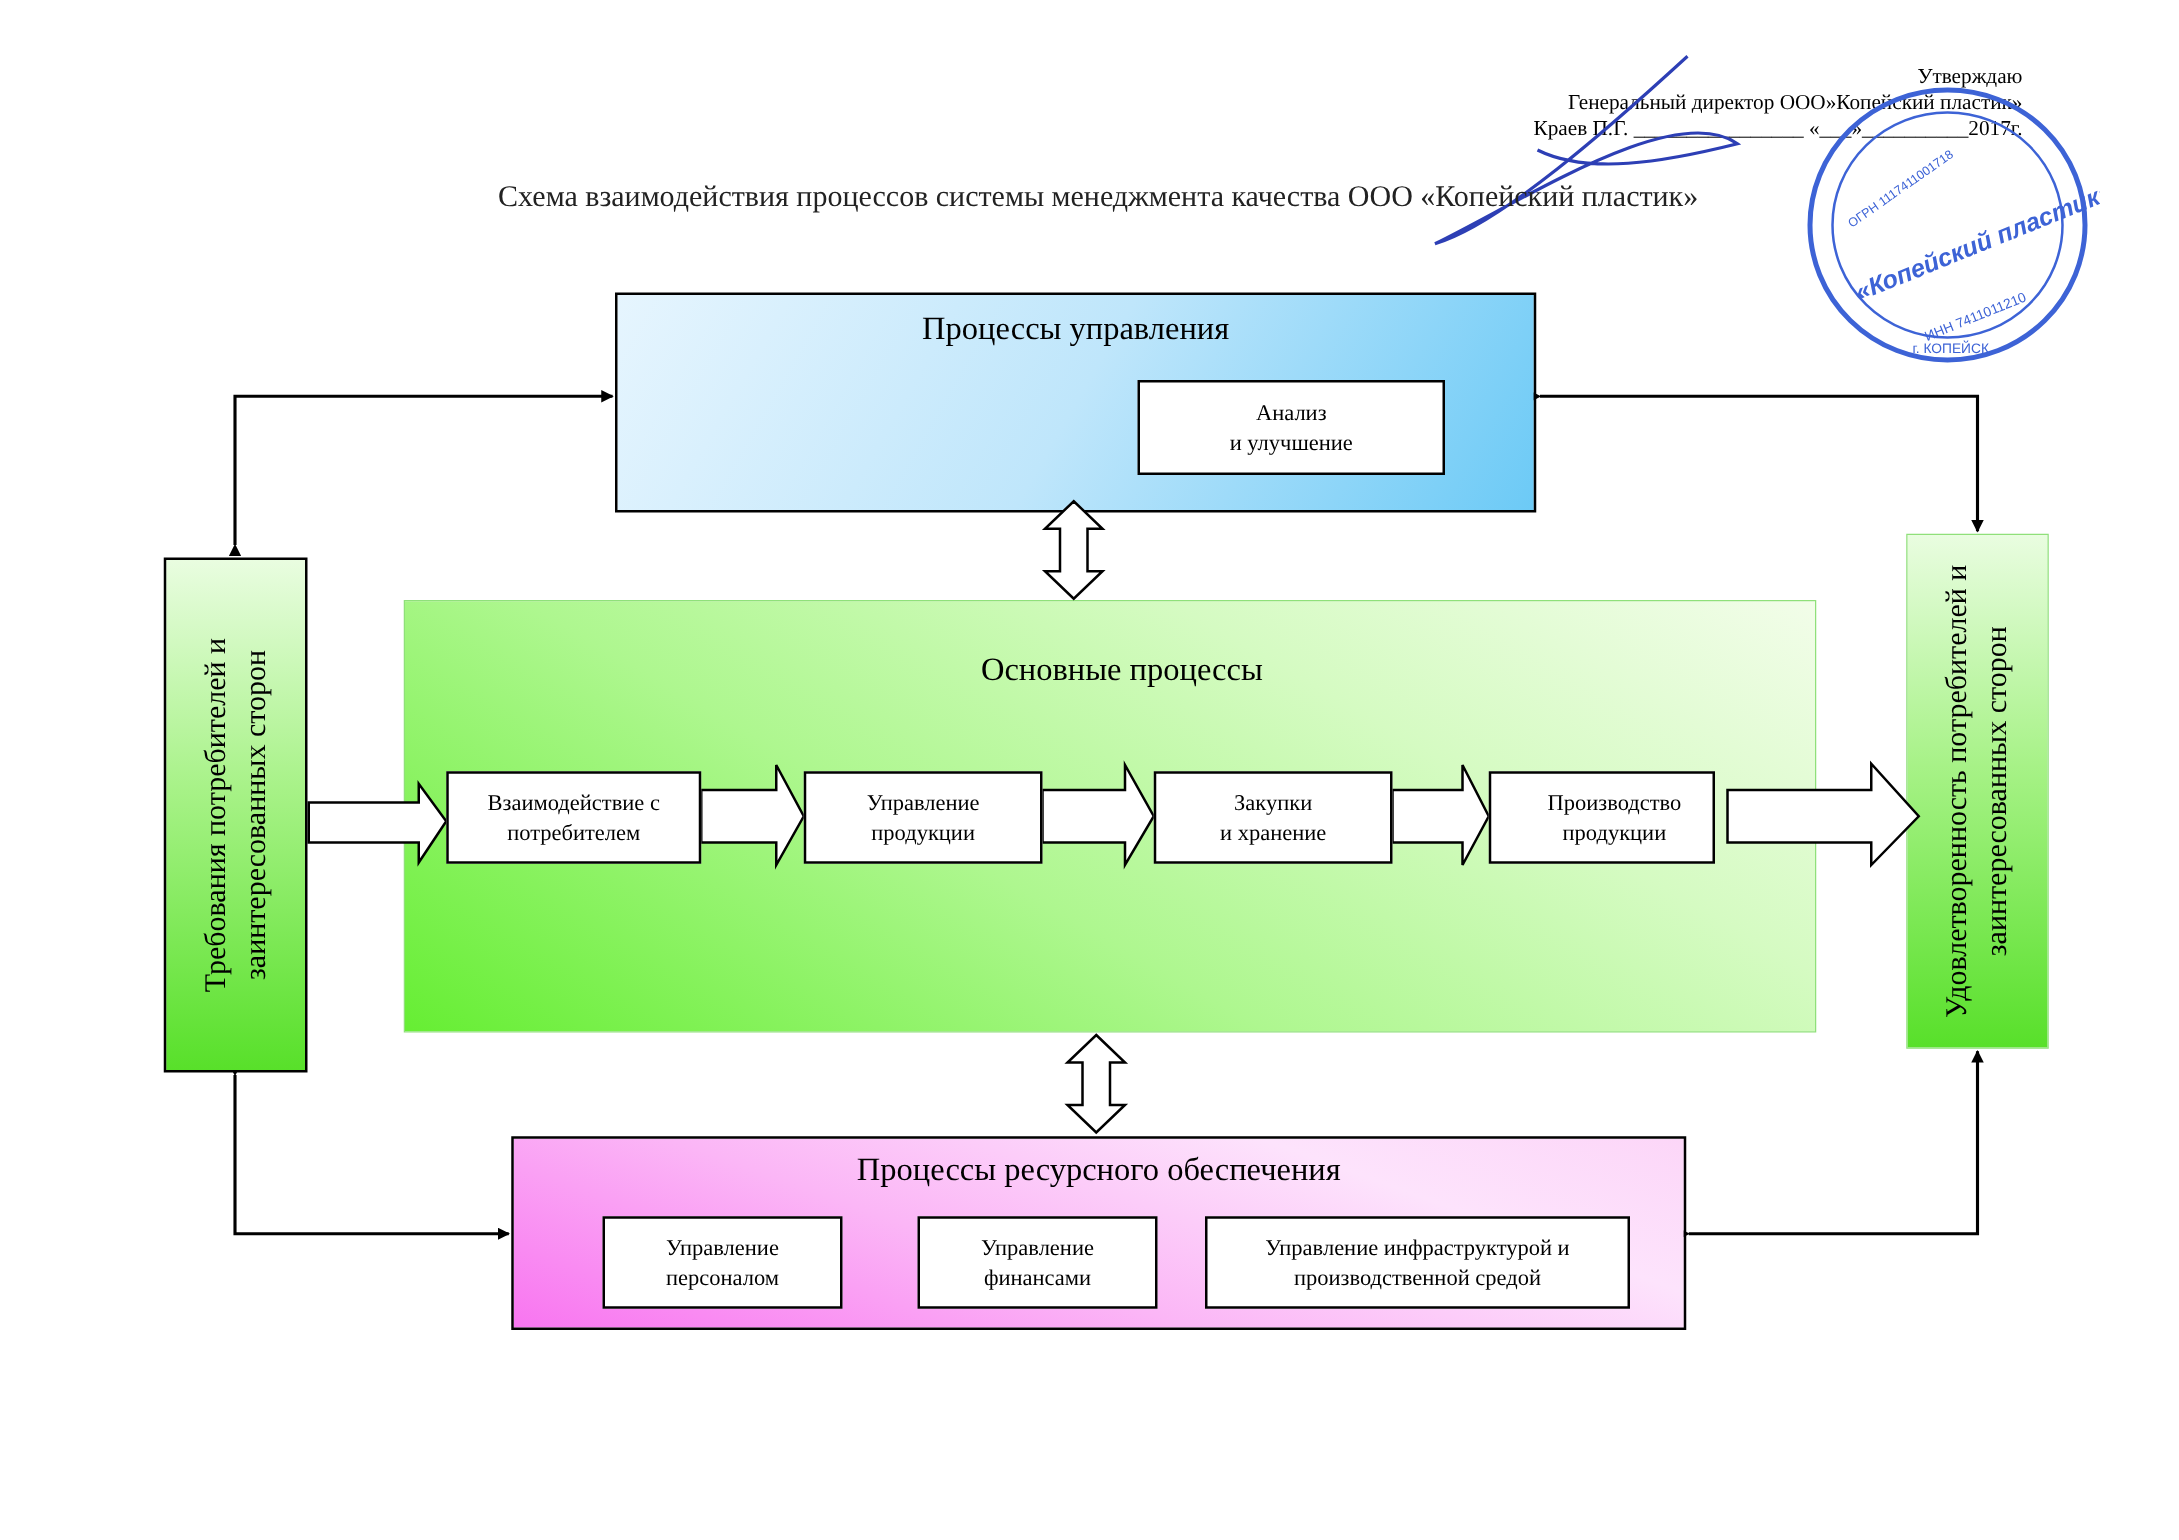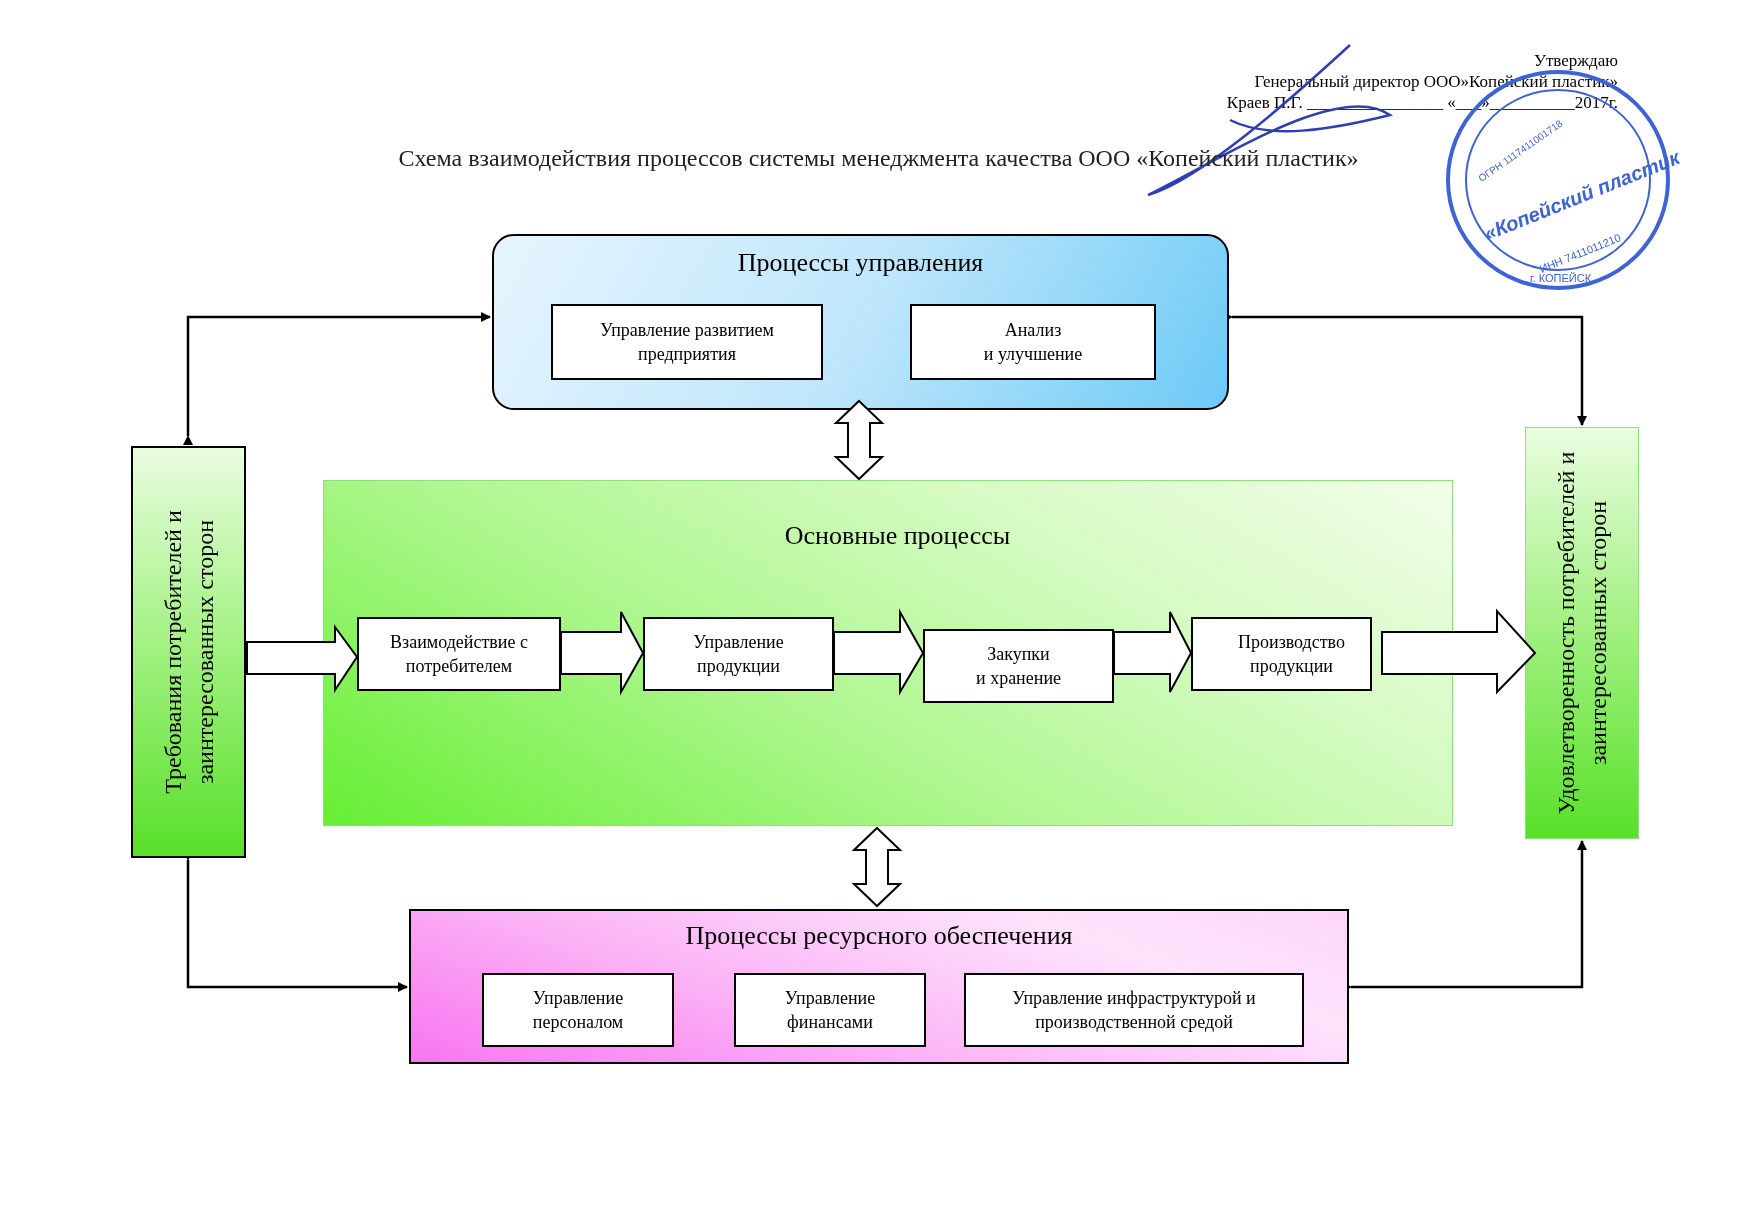--- a/index.html
+++ b/index.html
@@ -1,21 +1,21 @@
 <!DOCTYPE html>
 <html><head>
 <meta charset="utf-8">
 <style>
   html,body{margin:0;padding:0;background:#fff;}
   body{width:1743px;height:1232px;position:relative;overflow:hidden;font-family:"Liberation Serif","DejaVu Serif",serif;color:#000;}
   .abs{position:absolute;}
   .approve{right:125px;text-align:right;font-size:17px;line-height:21px;}
   .doc-title{left:0;width:1743px;top:145px;text-align:center;font-size:24px;padding-left:14px;box-sizing:border-box;color:#222;}
   .box{position:absolute;box-sizing:border-box;border:2px solid #000;}
-  .blue{left:492px;top:234px;width:737px;height:176px;background:linear-gradient(120deg,#e6f5fe 0%,#bfe6fb 50%,#6ccaf6 100%);border-radius:22px;}
+  .blue{left:492px;top:234px;width:737px;height:176px;background:linear-gradient(120deg,#e6f5fe 0%,#bfe6fb 50%,#6ccaf6 100%);}
   .main{left:323px;top:480px;width:1130px;height:346px;border:1.5px solid #8fe07a;background:linear-gradient(30deg,#66ee33 0%,#aef78f 40%,#d5fbc2 70%,#f2fde9 100%);}
   .pink{left:409px;top:909px;width:940px;height:155px;background:linear-gradient(20deg,#f875f0 0%,#fbb6f6 40%,#fde3fc 75%,#fcd6f8 100%);}
   .side-l{left:131px;top:446px;width:115px;height:412px;background:linear-gradient(0deg,#58e02a 0%,#a7f287 55%,#e9fde0 100%);}
   .side-r{left:1525px;top:427px;width:114px;height:412px;border:1.5px solid #8fe07a;background:linear-gradient(0deg,#58e02a 0%,#a7f287 55%,#e9fde0 100%);}
   .group-title{position:absolute;left:0;right:0;text-align:center;font-size:26px;}
   .inner{position:absolute;background:#fff;border:2px solid #000;box-sizing:border-box;display:flex;align-items:center;justify-content:center;text-align:center;font-size:18px;line-height:24px;white-space:pre-line;}
   .vert{position:absolute;left:50%;top:50%;transform:translate(-50%,-50%) rotate(-90deg);white-space:pre-line;text-align:center;font-size:24px;line-height:32px;width:400px;}
   svg.arrows{position:absolute;left:0;top:0;}
 </style>
 </head>
@@ -53,22 +53,20 @@
 
   <polyline points="1232,317 1582,317 1582,425" fill="none" stroke="#000" stroke-width="2.5" marker-end="url(#ah)" marker-start="url(#ah)"></polyline>
 
   <polyline points="188,860 188,987 407,987" fill="none" stroke="#000" stroke-width="2.5" marker-end="url(#ah)" marker-start="url(#ah)"></polyline>
 
   <polyline points="1351,987 1582,987 1582,841" fill="none" stroke="#000" stroke-width="2.5" marker-end="url(#ah)" marker-start="url(#ah)"></polyline>
 </svg>
 
 <div class="box blue">
   <div class="group-title" style="top:12px;">Процессы управления</div>
-  <div class="inner" style="left:57px;top:68px;width:272px;height:76px;">Управление развитием
-предприятия</div>
   <div class="inner" style="left:416px;top:68px;width:246px;height:76px;">Анализ
 и улучшение</div>
 </div>
 
 <div class="box main">
   <div class="group-title" style="top:40px;margin-left:19px;">Основные процессы</div>
 </div>
 
 <div class="box pink">
   <div class="group-title" style="top:10px;">Процессы ресурсного обеспечения</div>
@@ -100,16 +98,16 @@
     <path d="M834,632 L900,632 L900,612 L923,653 L900,692 L900,674 L834,674 Z"></path>
     <path d="M1114,632 L1170,632 L1170,612 L1191,653 L1170,692 L1170,674 L1114,674 Z"></path>
     <path d="M1382,632 L1497,632 L1497,611 L1535,653 L1497,692 L1497,674 L1382,674 Z"></path>
   </g>
 </svg>
 
 <div class="inner" style="left:357px;top:617px;width:204px;height:74px;">Взаимодействие с
 потребителем</div>
 <div class="inner" style="left:643px;top:617px;width:191px;height:74px;">Управление
 продукции</div>
-<div class="inner" style="left:923px;top:617px;width:191px;height:74px;margin-top:12px;">Закупки
+<div class="inner" style="left:923px;top:617px;width:191px;height:74px;">Закупки
 и хранение</div>
 <div class="inner" style="left:1191px;top:617px;width:181px;height:74px;padding-left:20px;">Производство
 продукции</div>
 
 </body></html>

